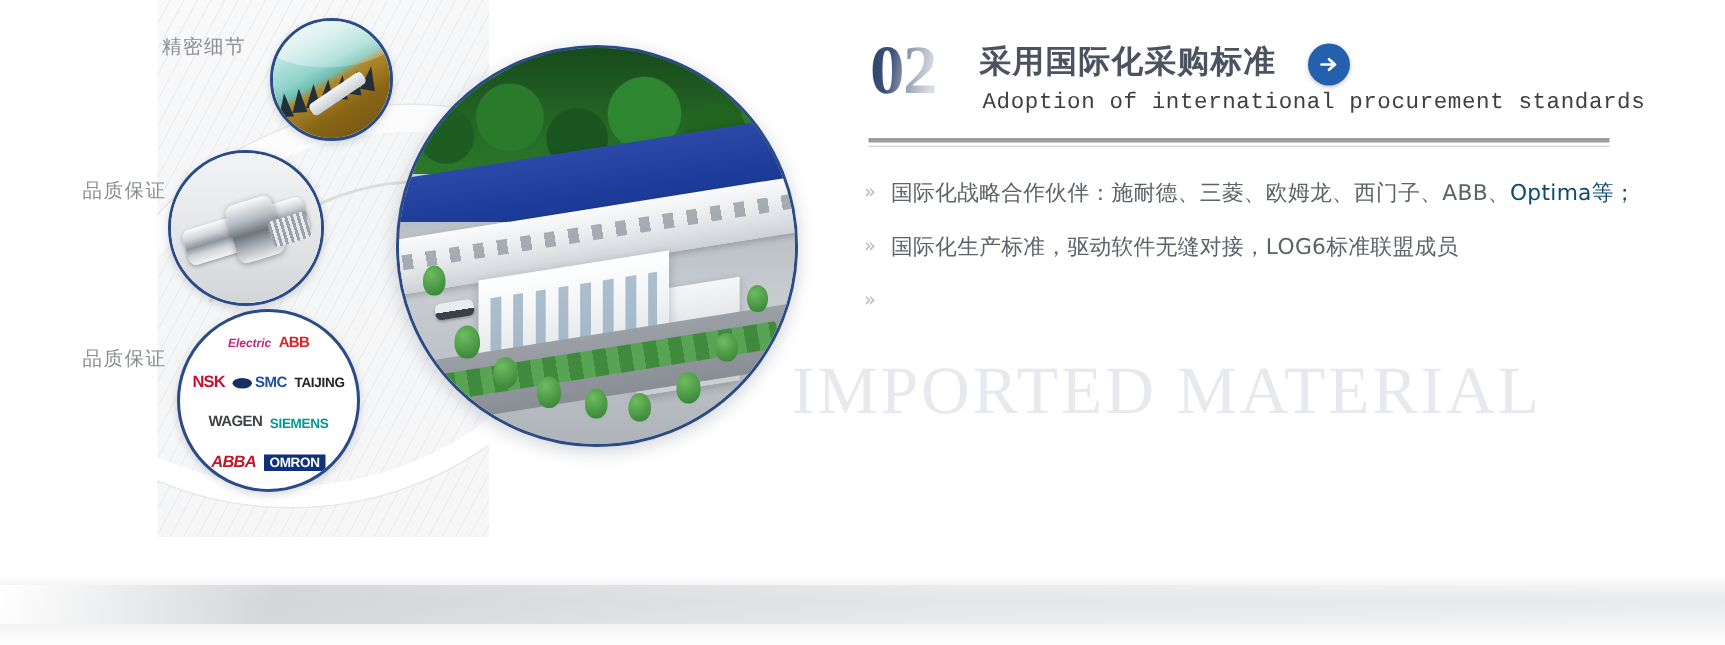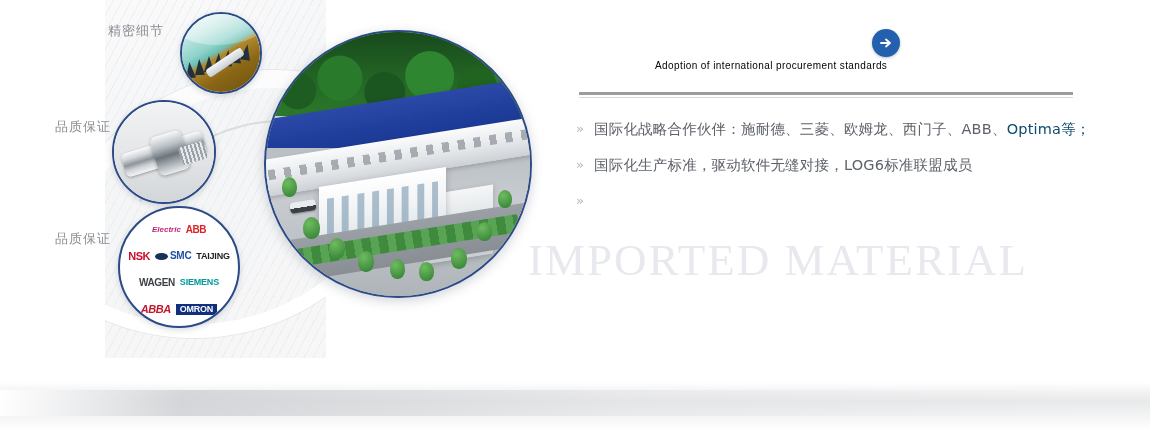--- a/index.html
+++ b/index.html
@@ -218,22 +218,22 @@
     font-weight:bold;font-size:21px;color:#4c5360;letter-spacing:1px;white-space:nowrap;
   }
   .arrow-btn{
     position:absolute;left:296px;top:5px;width:28px;height:28px;border-radius:50%;
     background:#2360ad;display:flex;align-items:center;justify-content:center;
     box-shadow:0 1px 3px rgba(0,0,0,.25);
   }
   .arrow-btn svg{display:block;}
   .h-sub{
     position:absolute;left:79px;top:36px;
-    font-family:Liberation Sans, sans-serif;
-    font-size:10px;color:#000000;letter-spacing:.4px;white-space:nowrap;
+    font-family:Liberation Mono, monospace;
+    font-size:15px;color:#404040;letter-spacing:.4px;white-space:nowrap;
   }
 
   .rule{position:absolute;left:3px;top:92px;width:494px;}
   .rule .r1{height:3px;background:#9b9c9e;}
   .rule .r2{height:1px;background:#d8d9da;margin-top:2px;}
 
   .bullets{position:absolute;left:0px;top:118px;width:520px;}
   .b-row{display:flex;align-items:flex-start;margin-bottom:14px;}
   .b-mark{
     flex:0 0 auto;width:18px;color:#b6b8bb;font-size:13px;line-height:22px;
@@ -339,20 +339,22 @@
     <div class="tree" style="left:47%;top:86%;width:15px;height:20px;"></div>
     <div class="tree" style="left:58%;top:87%;width:15px;height:19px;"></div>
     <div class="tree" style="left:70%;top:82%;width:16px;height:21px;"></div>
     <div class="tree" style="left:80%;top:72%;width:15px;height:19px;"></div>
     <div class="tree" style="left:88%;top:60%;width:14px;height:18px;"></div>
   </div>
 
   <div class="right">
 
     <div class="head-row">
+      <div class="num">02</div>
+      <div class="h-title">采用国际化采购标准</div>
       <div class="arrow-btn">
         <svg width="16" height="16" viewBox="0 0 16 16" aria-hidden="true">
           <path d="M3 8 H11 M8 4.5 L12 8 L8 11.5" fill="none" stroke="#ffffff" stroke-width="1.8" stroke-linecap="round" stroke-linejoin="round"></path>
         </svg>
       </div>
       <div class="h-sub">Adoption of international procurement standards</div>
     </div>
 
     <div class="rule">
       <div class="r1"></div>

